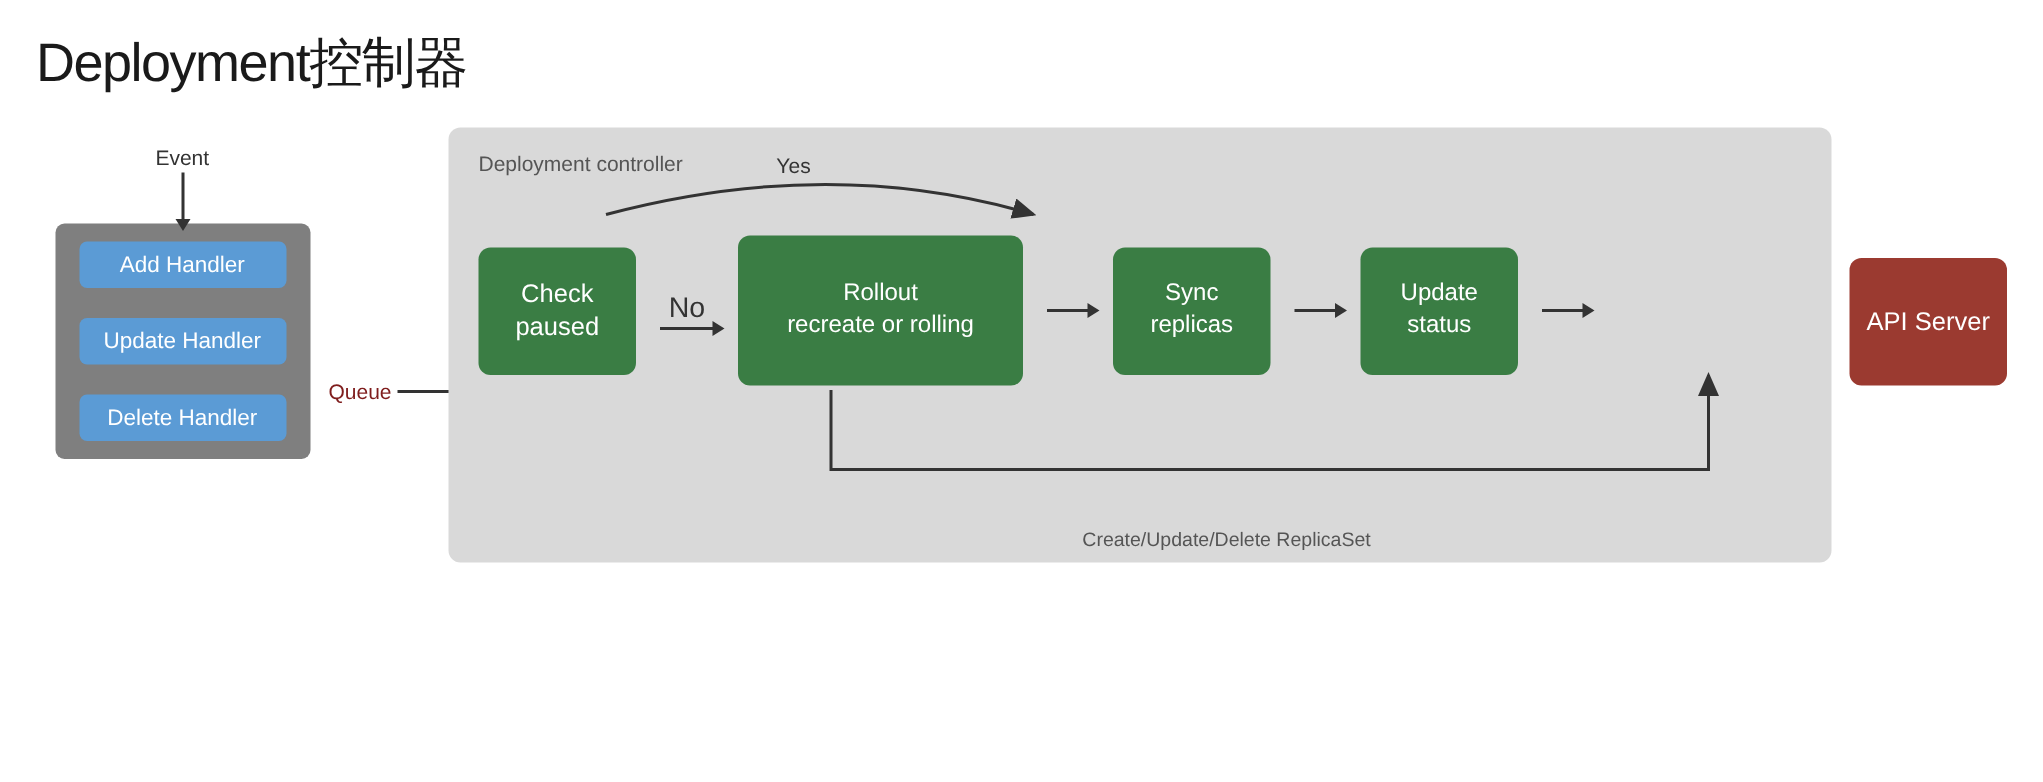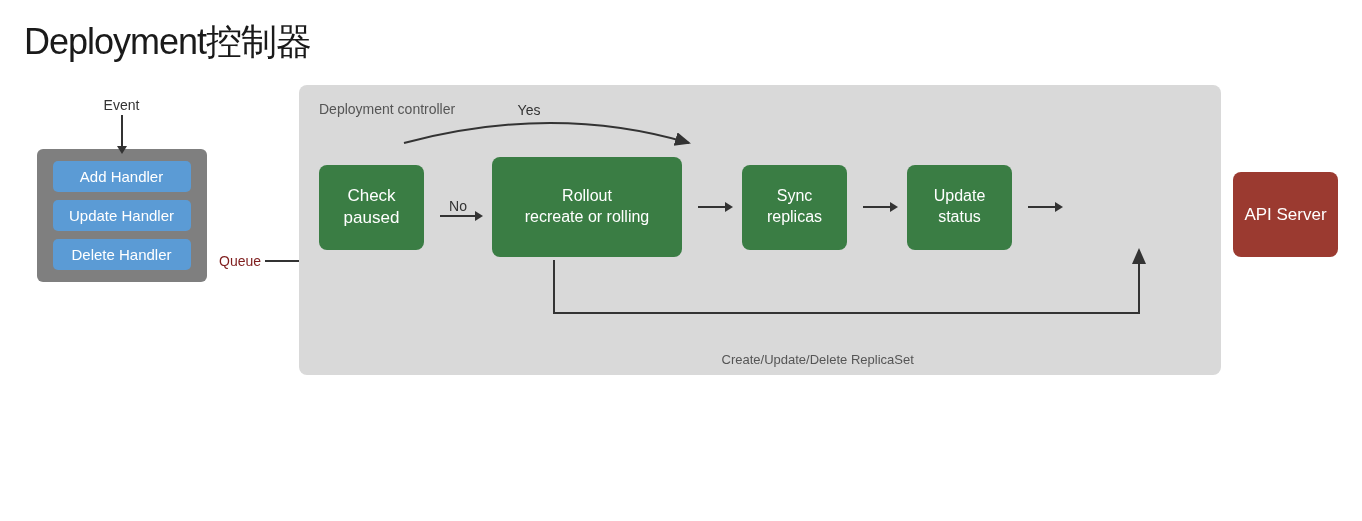--- a/index.html
+++ b/index.html
@@ -56,21 +56,21 @@
       border-left: 5px solid transparent;
       border-right: 5px solid transparent;
       border-top: 8px solid #333;
     }
     .handler-box {
       background: #7f7f7f;
       border-radius: 6px;
       padding: 12px 16px;
       display: flex;
       flex-direction: column;
-      gap: 8px;
+      gap: 20px;
       width: 170px;
     }
     .handler-btn {
       background: #5b9bd5;
       color: #fff;
       font-size: 15px;
       font-weight: 400;
       border-radius: 5px;
       padding: 7px 0;
       text-align: center;
@@ -247,21 +247,21 @@
         </defs>
       </svg>
 
       <div class="flow-row">
 
         <div class="green-box check-paused">
           <span>Check<br>paused</span>
         </div>
 
         <div style="display:flex;flex-direction:column;align-items:center;justify-content:center;">
-          <span style="font-size:14px;color:#333;margin-bottom:1px;">No</span>
+          <span style="font-size:19px;color:#333;margin-bottom:1px;">No</span>
           <div style="height:2px;width:36px;background:#333;position:relative;">
             <div style="position:absolute;right:-7px;top:-4px;border-top:5px solid transparent;border-bottom:5px solid transparent;border-left:8px solid #333;"></div>
           </div>
         </div>
 
         <div class="green-box rollout">
           <span>Rollout<br>recreate or rolling</span>
         </div>
 
         <div style="height:2px;width:28px;background:#333;position:relative;flex-shrink:0;">

